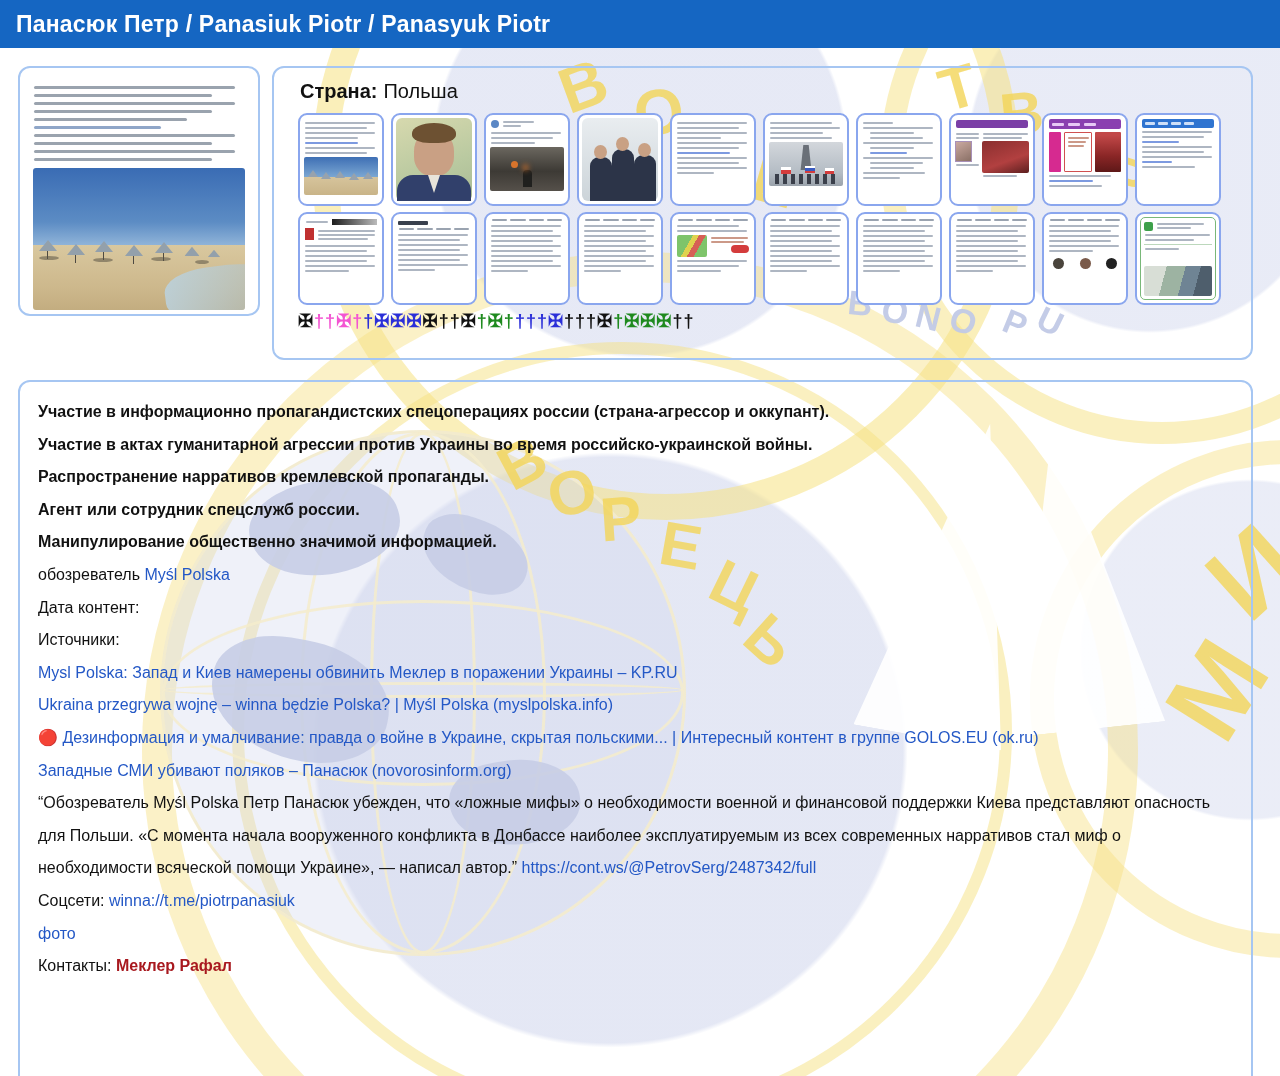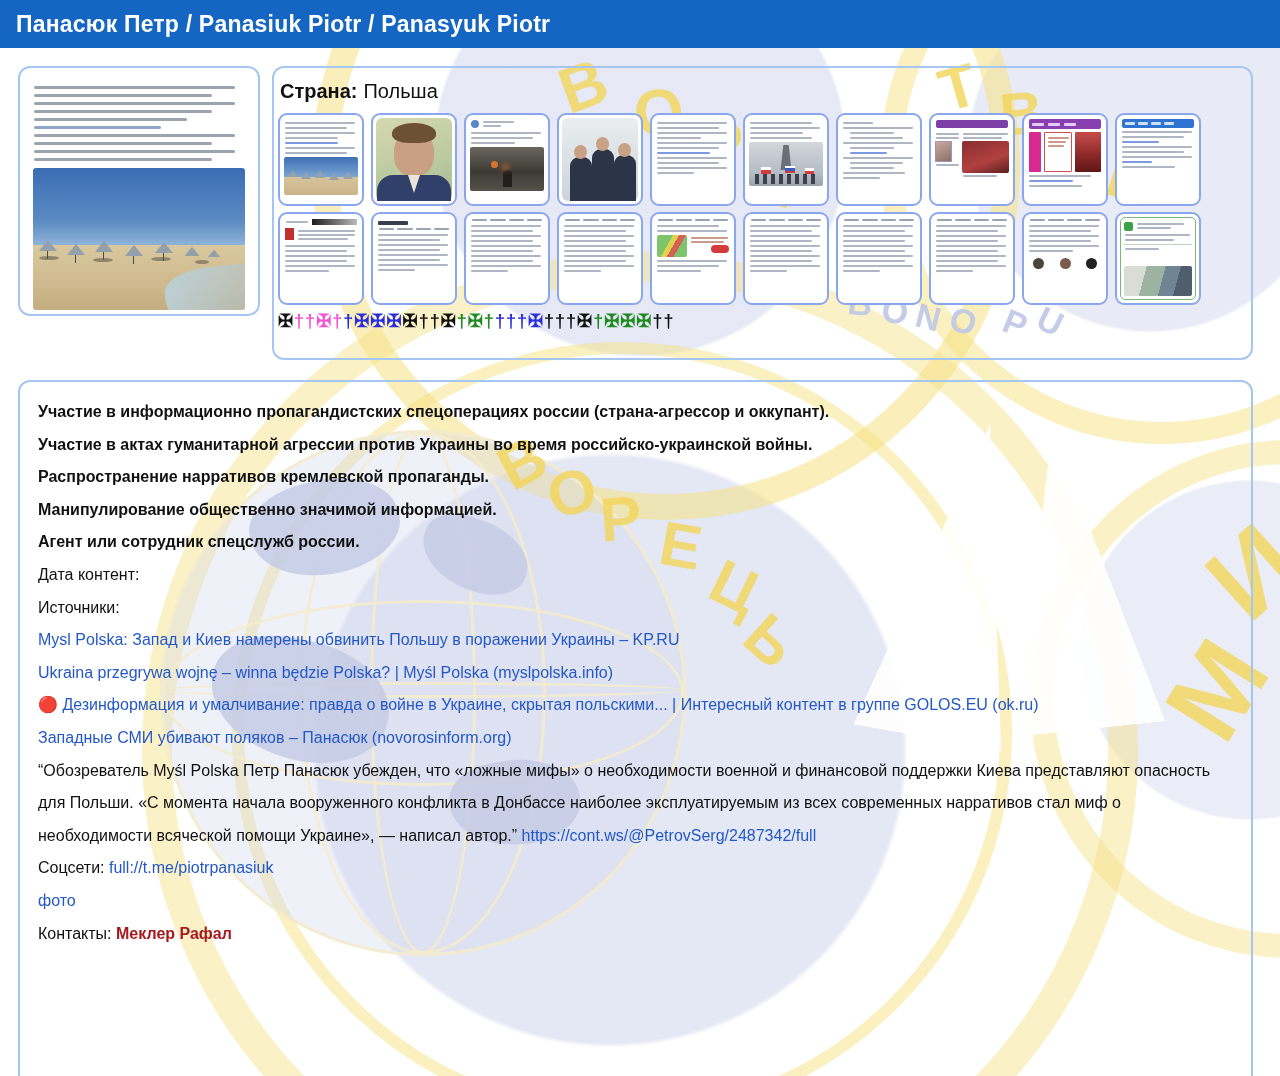--- a/index.html
+++ b/index.html
@@ -34,21 +34,21 @@
   .wg1{left:880px;top:420px;width:150px;height:320px;clip-path:polygon(55% 0,100% 100%,0 100%);transform:rotate(10deg)}
   .wg2{left:1000px;top:430px;width:150px;height:300px;clip-path:polygon(45% 0,100% 100%,0 100%);transform:rotate(-6deg)}
   .wl{position:absolute;color:rgba(243,213,88,.8);font-weight:700;line-height:1;}
   .wlb{color:rgba(193,201,230,.95);}
   
   .titlebar{position:absolute;left:0;top:0;width:100%;height:48px;background:#1566c2;color:#fff;
             display:flex;align-items:center;box-sizing:border-box;padding:0 16px;z-index:2;}
   .titlebar h1{margin:0;font-size:23px;font-weight:700;letter-spacing:.2px;}
   .box{position:absolute;box-sizing:border-box;border:2px solid #a6c6f2;border-radius:12px;z-index:1;}
   .left-box{left:18px;top:66px;width:242px;height:250px;padding:8px;background:rgba(255,255,255,.6);}
-  .right-box{left:272px;top:66px;width:981px;height:294px;padding:10px 4px;}
+  .right-box{left:272px;top:66px;width:981px;height:294px;padding:10px 24px;}
   .main-box{left:18px;top:380px;width:1235px;height:760px;padding:14px 18px;}
   
   .post-shot{width:100%;height:100%;background:#fff;border-radius:6px;box-sizing:border-box;padding:5px;cursor:pointer;}
   .lln{height:3px;border-radius:2px;background:#9aa3ae;margin:5px 1px;}
   .llnk{background:#8fa6c8;}
   .w3{width:30%}.w4{width:40%}.w5{width:50%}.w6{width:60%}.w7{width:72%}.w8{width:84%}.w9{width:95%}
   .lp-beach{height:142px;border-radius:3px;margin-top:7px;position:relative;overflow:hidden;
     background:linear-gradient(180deg,#3a6cb4 0%,#5c8cc4 38%,#8fb3d8 54%,#d9c89f 54%,#cdb88c 84%,#c3ad80 100%);}
   .lp-beach::after{content:"";position:absolute;right:-30px;bottom:-8px;width:110px;height:52px;
     background:linear-gradient(110deg,rgba(188,209,219,.95),rgba(160,185,198,.35));transform:rotate(-7deg);border-radius:40%;}
@@ -508,29 +508,30 @@
           </div>
         </div>
       </div>
     <div class="symbols"><span style="color: rgb(18, 18, 18);">✠</span><span style="color: rgb(243, 85, 210);">†</span><span style="color: rgb(243, 85, 210);">†</span><span style="color: rgb(243, 85, 210);">✠</span><span style="color: rgb(243, 85, 210);">†</span><span style="color: rgb(43, 47, 216);">†</span><span style="color: rgb(43, 47, 216);">✠</span><span style="color: rgb(43, 47, 216);">✠</span><span style="color: rgb(43, 47, 216);">✠</span><span style="color: rgb(18, 18, 18);">✠</span><span style="color: rgb(18, 18, 18);">†</span><span style="color: rgb(18, 18, 18);">†</span><span style="color: rgb(18, 18, 18);">✠</span><span style="color: rgb(31, 138, 31);">†</span><span style="color: rgb(31, 138, 31);">✠</span><span style="color: rgb(31, 138, 31);">†</span><span style="color: rgb(43, 47, 216);">†</span><span style="color: rgb(43, 47, 216);">†</span><span style="color: rgb(43, 47, 216);">†</span><span style="color: rgb(43, 47, 216);">✠</span><span style="color: rgb(18, 18, 18);">†</span><span style="color: rgb(18, 18, 18);">†</span><span style="color: rgb(18, 18, 18);">†</span><span style="color: rgb(18, 18, 18);">✠</span><span style="color: rgb(31, 138, 31);">†</span><span style="color: rgb(31, 138, 31);">✠</span><span style="color: rgb(31, 138, 31);">✠</span><span style="color: rgb(31, 138, 31);">✠</span><span style="color: rgb(18, 18, 18);">†</span><span style="color: rgb(18, 18, 18);">†</span></div>
   </section>
 
   <section class="box main-box">
     <p class="b">Участие в информационно пропагандистских спецоперациях россии (страна-агрессор и оккупант).</p>
     <p class="b">Участие в актах гуманитарной агрессии против Украины во время российско-украинской войны.</p>
     <p class="b">Распространение нарративов кремлевской пропаганды.</p>
+    <p class="b">Агент или сотрудник спецслужб россии.</p>
     <p class="b">Манипулирование общественно значимой информацией.</p>
-    <p class="b">Агент или сотрудник спецслужб россии.</p>
+    <p><span>обозреватель </span><a class="lk">Myśl Polska</a></p>
     <p>Дата контент:</p>
     <p>Источники:</p>
     <div>
-        <p><a class="lk">Mysl Polska: Запад и Киев намерены обвинить Польшу в поражении Украины – KP.RU</a></p>
+        <p><a class="lk">Mysl Polska: Запад и Киев намерены обвинить Меклер в поражении Украины – KP.RU</a></p>
         <p><a class="lk">Ukraina przegrywa wojnę – winna będzie Polska? | Myśl Polska (myslpolska.info)</a></p>
         <p><span>🔴 </span><a class="lk">Дезинформация и умалчивание: правда о войне в Украине, скрытая польскими... | Интересный контент в группе GOLOS.EU (ok.ru)</a></p>
         <p><a class="lk">Западные СМИ убивают поляков – Панасюк (novorosinform.org)</a></p>
       </div>
     <p><span>“Обозреватель Myśl Polska Петр Панасюк убежден, что «ложные мифы» о необходимости военной и финансовой поддержки Киева представляют опасность для Польши. «С момента начала вооруженного конфликта в Донбассе наиболее эксплуатируемым из всех современных нарративов стал миф о необходимости всяческой помощи Украине», — написал автор.” </span><a class="lk">https://cont.ws/@PetrovSerg/2487342/full</a></p>
-    <p><span>Соцсети: </span><a class="lk">full://t.me/piotrpanasiuk</a></p>
+    <p><span>Соцсети: </span><a class="lk">winna://t.me/piotrpanasiuk</a></p>
     <p><a class="lk">фото</a></p>
     <p><span>Контакты: </span><a class="contact">Меклер Рафал</a></p>
   </section>
 
 </div>
 
 </body></html>

